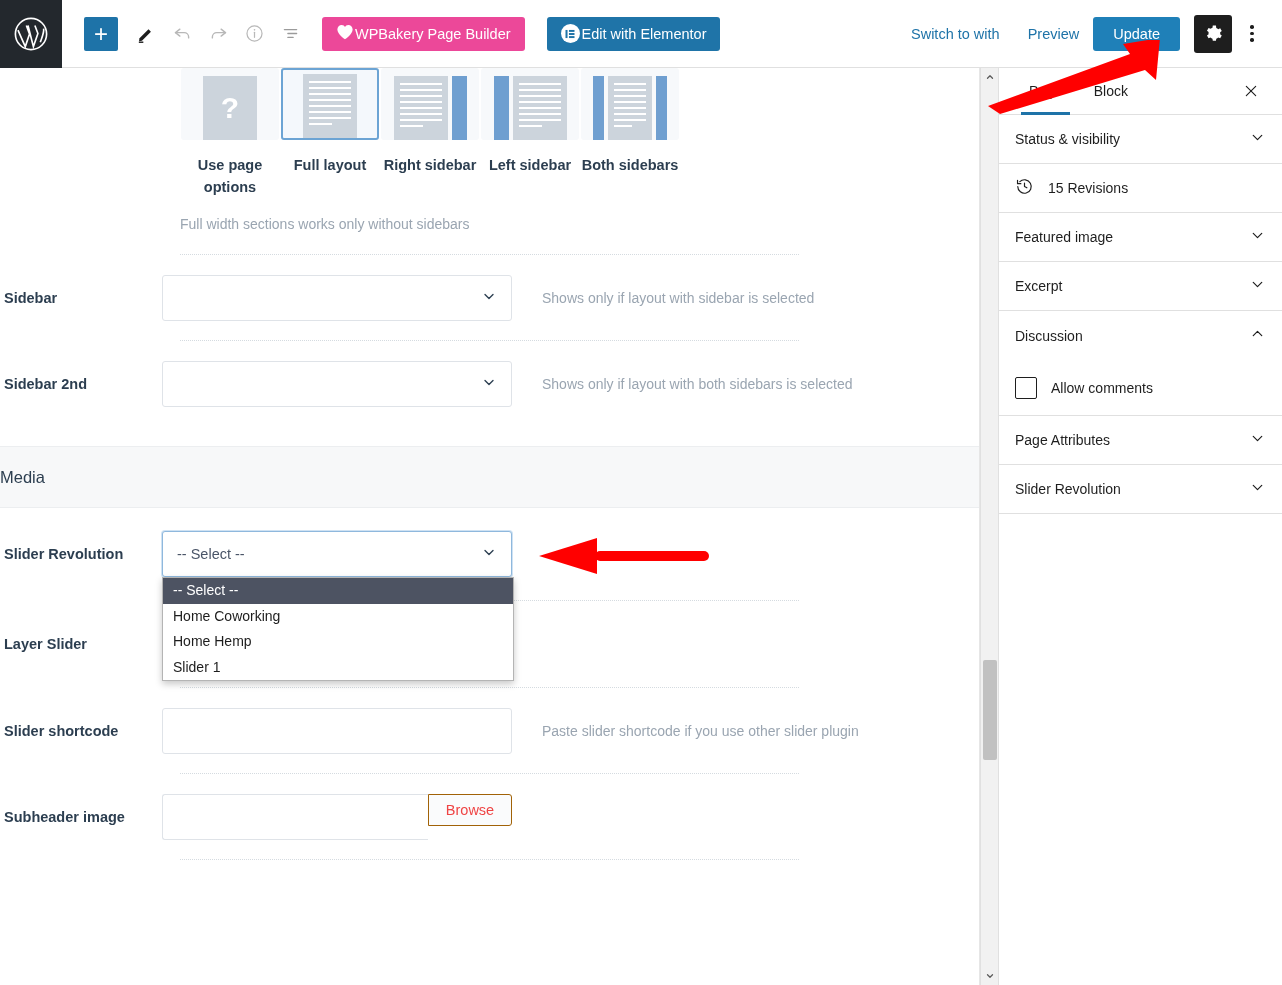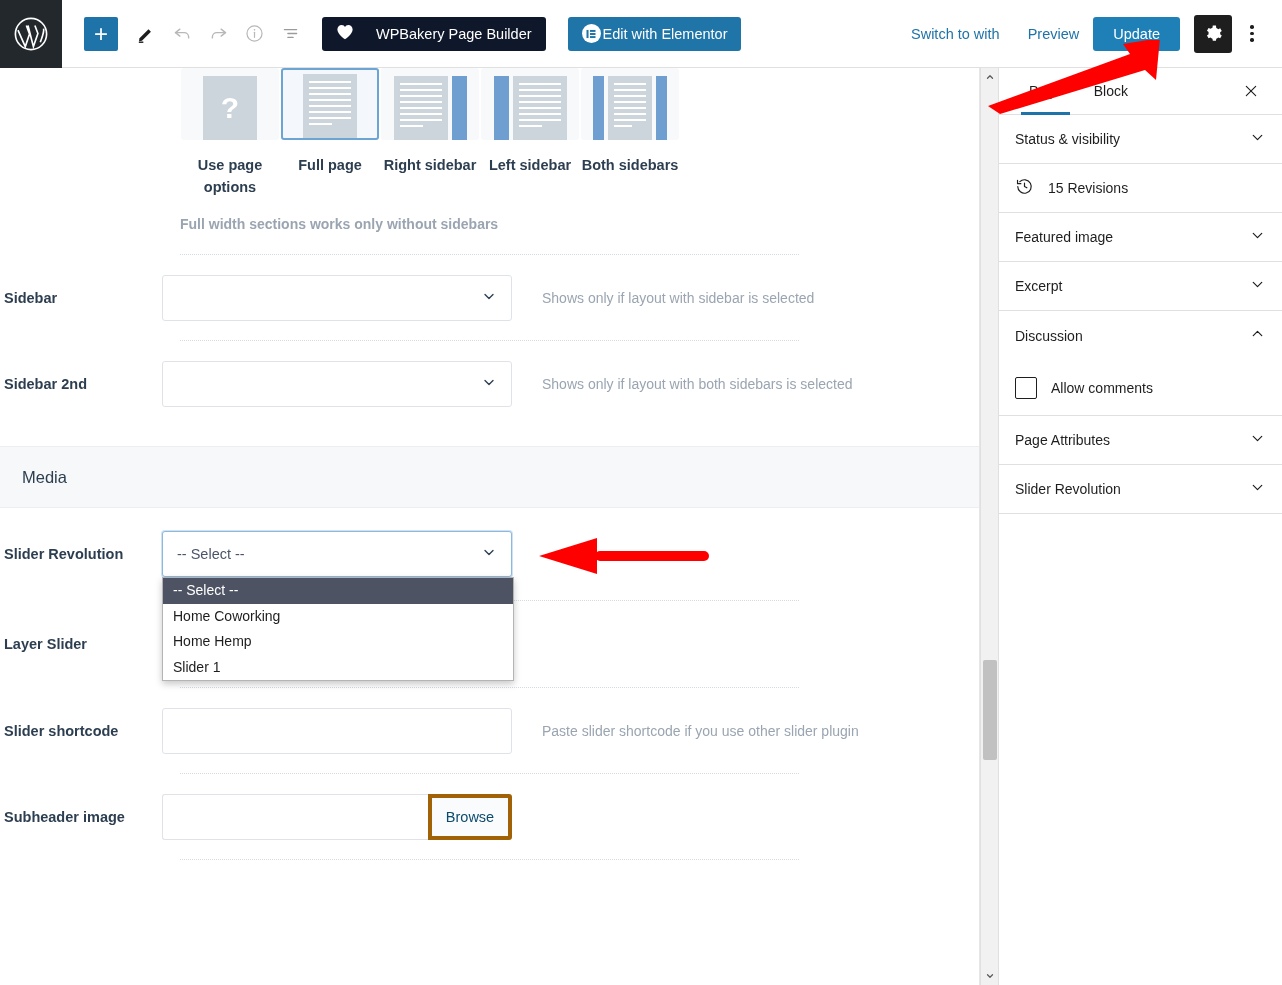--- a/index.html
+++ b/index.html
@@ -31,21 +31,21 @@
   }
   .tb-add { background: #1e73a8; width: 34px; height: 34px; margin-right: 10px; }
   .tb-add .plus { color:#fff; font-size: 24px; line-height: 1; font-weight: 300; }
   .tb-icon svg { display:block; }
 
   .pill {
     height: 34px; border-radius: 3px; display: flex; align-items: center;
     padding: 0 14px; font-size: 14.5px; color: #fff; cursor: pointer;
     white-space: nowrap;
   }
-  .pill-wpb { background: #0f172a; margin-left: 14px; gap: 22px; }
+  .pill-wpb { background: #ec4899; margin-left: 14px; gap: 1px; }
   .pill-elem { background: #1f74a8; margin-left: 22px; gap: 2px; }
   .pill .bubble {
     width: 19px; height: 19px; border-radius: 50%; background: #fff;
     display: flex; align-items: center; justify-content: center;
   }
 
   .tb-right {
     margin-left: auto; display: flex; align-items: center; gap: 0; padding-right: 14px;
   }
   .link-btn {
@@ -93,21 +93,21 @@
   }
   .sheet .ln { height: 2px; background: #ffffff; width: 100%; }
   .sheet .ln.short { width: 55%; }
   .bar { width: 15px; height: 64px; background: #6f9fd0; }
   .qmark { color: #fff; font-size: 30px; font-weight: 600; line-height: 64px; }
   .thumb-inner { display: flex; align-items: flex-end; gap: 4px; height: 64px; }
   .layout-label {
     font-size: 14.5px; font-weight: 700; color: #2c3e50; margin-top: 14px; line-height: 22px;
   }
   .layout-note {
-    color: #9aa5b1; font-size: 14px; padding: 18px 0 0 180px; font-weight: bold;
+    color: #9aa5b1; font-size: 14px; padding: 18px 0 0 180px;
   }
 
   .dotted-sep {
     border-top: 1px dotted #d5dbe0; margin: 22px 180px 0 180px;
   }
 
   .row {
     display: flex; align-items: center; min-height: 85px; padding-left: 4px;
   }
   .row-label {
@@ -130,42 +130,42 @@
     background: #fff; font-size: 14.5px; color: #4a5568; padding: 0 12px;
     font-family: "Liberation Sans", sans-serif; outline: none;
   }
   .browse-wrap { display: flex; width: 350px; }
   .browse-input {
     flex: 1; height: 46px; border: 1px solid #dfe3e8; border-right: none;
     border-radius: 3px 0 0 3px; background: #fff; padding: 0 12px; font-size: 14.5px;
     font-family: "Liberation Sans", sans-serif; outline: none; color:#4a5568;
   }
   .browse-btn {
-    width: 84px; height: 46px; border: 4px solid #a16207; border-radius: 0 3px 3px 0;
+    width: 84px; height: 32px; border: 1px solid #a16207; border-radius: 0 3px 3px 0;
     background: #fafbfc; display: flex; align-items: center; justify-content: center;
-    font-size: 14.5px; color: #0c4a6e; cursor: pointer;
+    font-size: 14.5px; color: #ef4444; cursor: pointer;
   }
 
   
   .dropdown {
     position: absolute; top: 46px; left: 0; width: 352px;
     background: #ffffff; border: 1px solid #b4b4b4;
     box-shadow: 0 3px 7px rgba(0,0,0,0.22);
     z-index: 60;
   }
   .dd-opt {
     height: 25.5px; line-height: 25.5px; padding: 0 10px;
     font-size: 14px; color: #1d1d1d; cursor: pointer;
     font-family: "Liberation Sans", sans-serif;
   }
   .dd-opt.hl { background: #4d5362; color: #ffffff; }
 
   .section-head {
     background: #f7f8f9; border-top: 1px solid #eceef0; border-bottom: 1px solid #eceef0;
-    height: 62px; display: flex; align-items: center; padding-left: 22px;
+    height: 62px; display: flex; align-items: center; 
     font-size: 16.5px; color: #2c3e50;
   }
 
   
   .canvas-scroll {
     position: absolute; right: 0px; top: 0; width: 18px; height: 917px;
     background: #f1f1f1; border-left: 1px solid #e0e0e0;
   }
   .cs-btn {
     width: 18px; height: 18px; display: flex; align-items: center; justify-content: center;
@@ -335,21 +335,21 @@
                 <div class="ln"></div>
                 <div class="ln"></div>
                 <div class="ln"></div>
               <div class="ln"></div>
                 <div class="ln"></div>
                 <div class="ln"></div>
                 <div class="ln short"></div>
             </div>
           </div>
         </div>
-        <div class="layout-label">Full page</div>
+        <div class="layout-label">Full layout</div>
       </div>
 
       <div class="layout-item">
         <div class="thumb">
           <div class="thumb-inner">
             <div class="sheet">
               <div class="ln"></div>
                 <div class="ln"></div>
                 <div class="ln"></div>
                 <div class="ln"></div>

